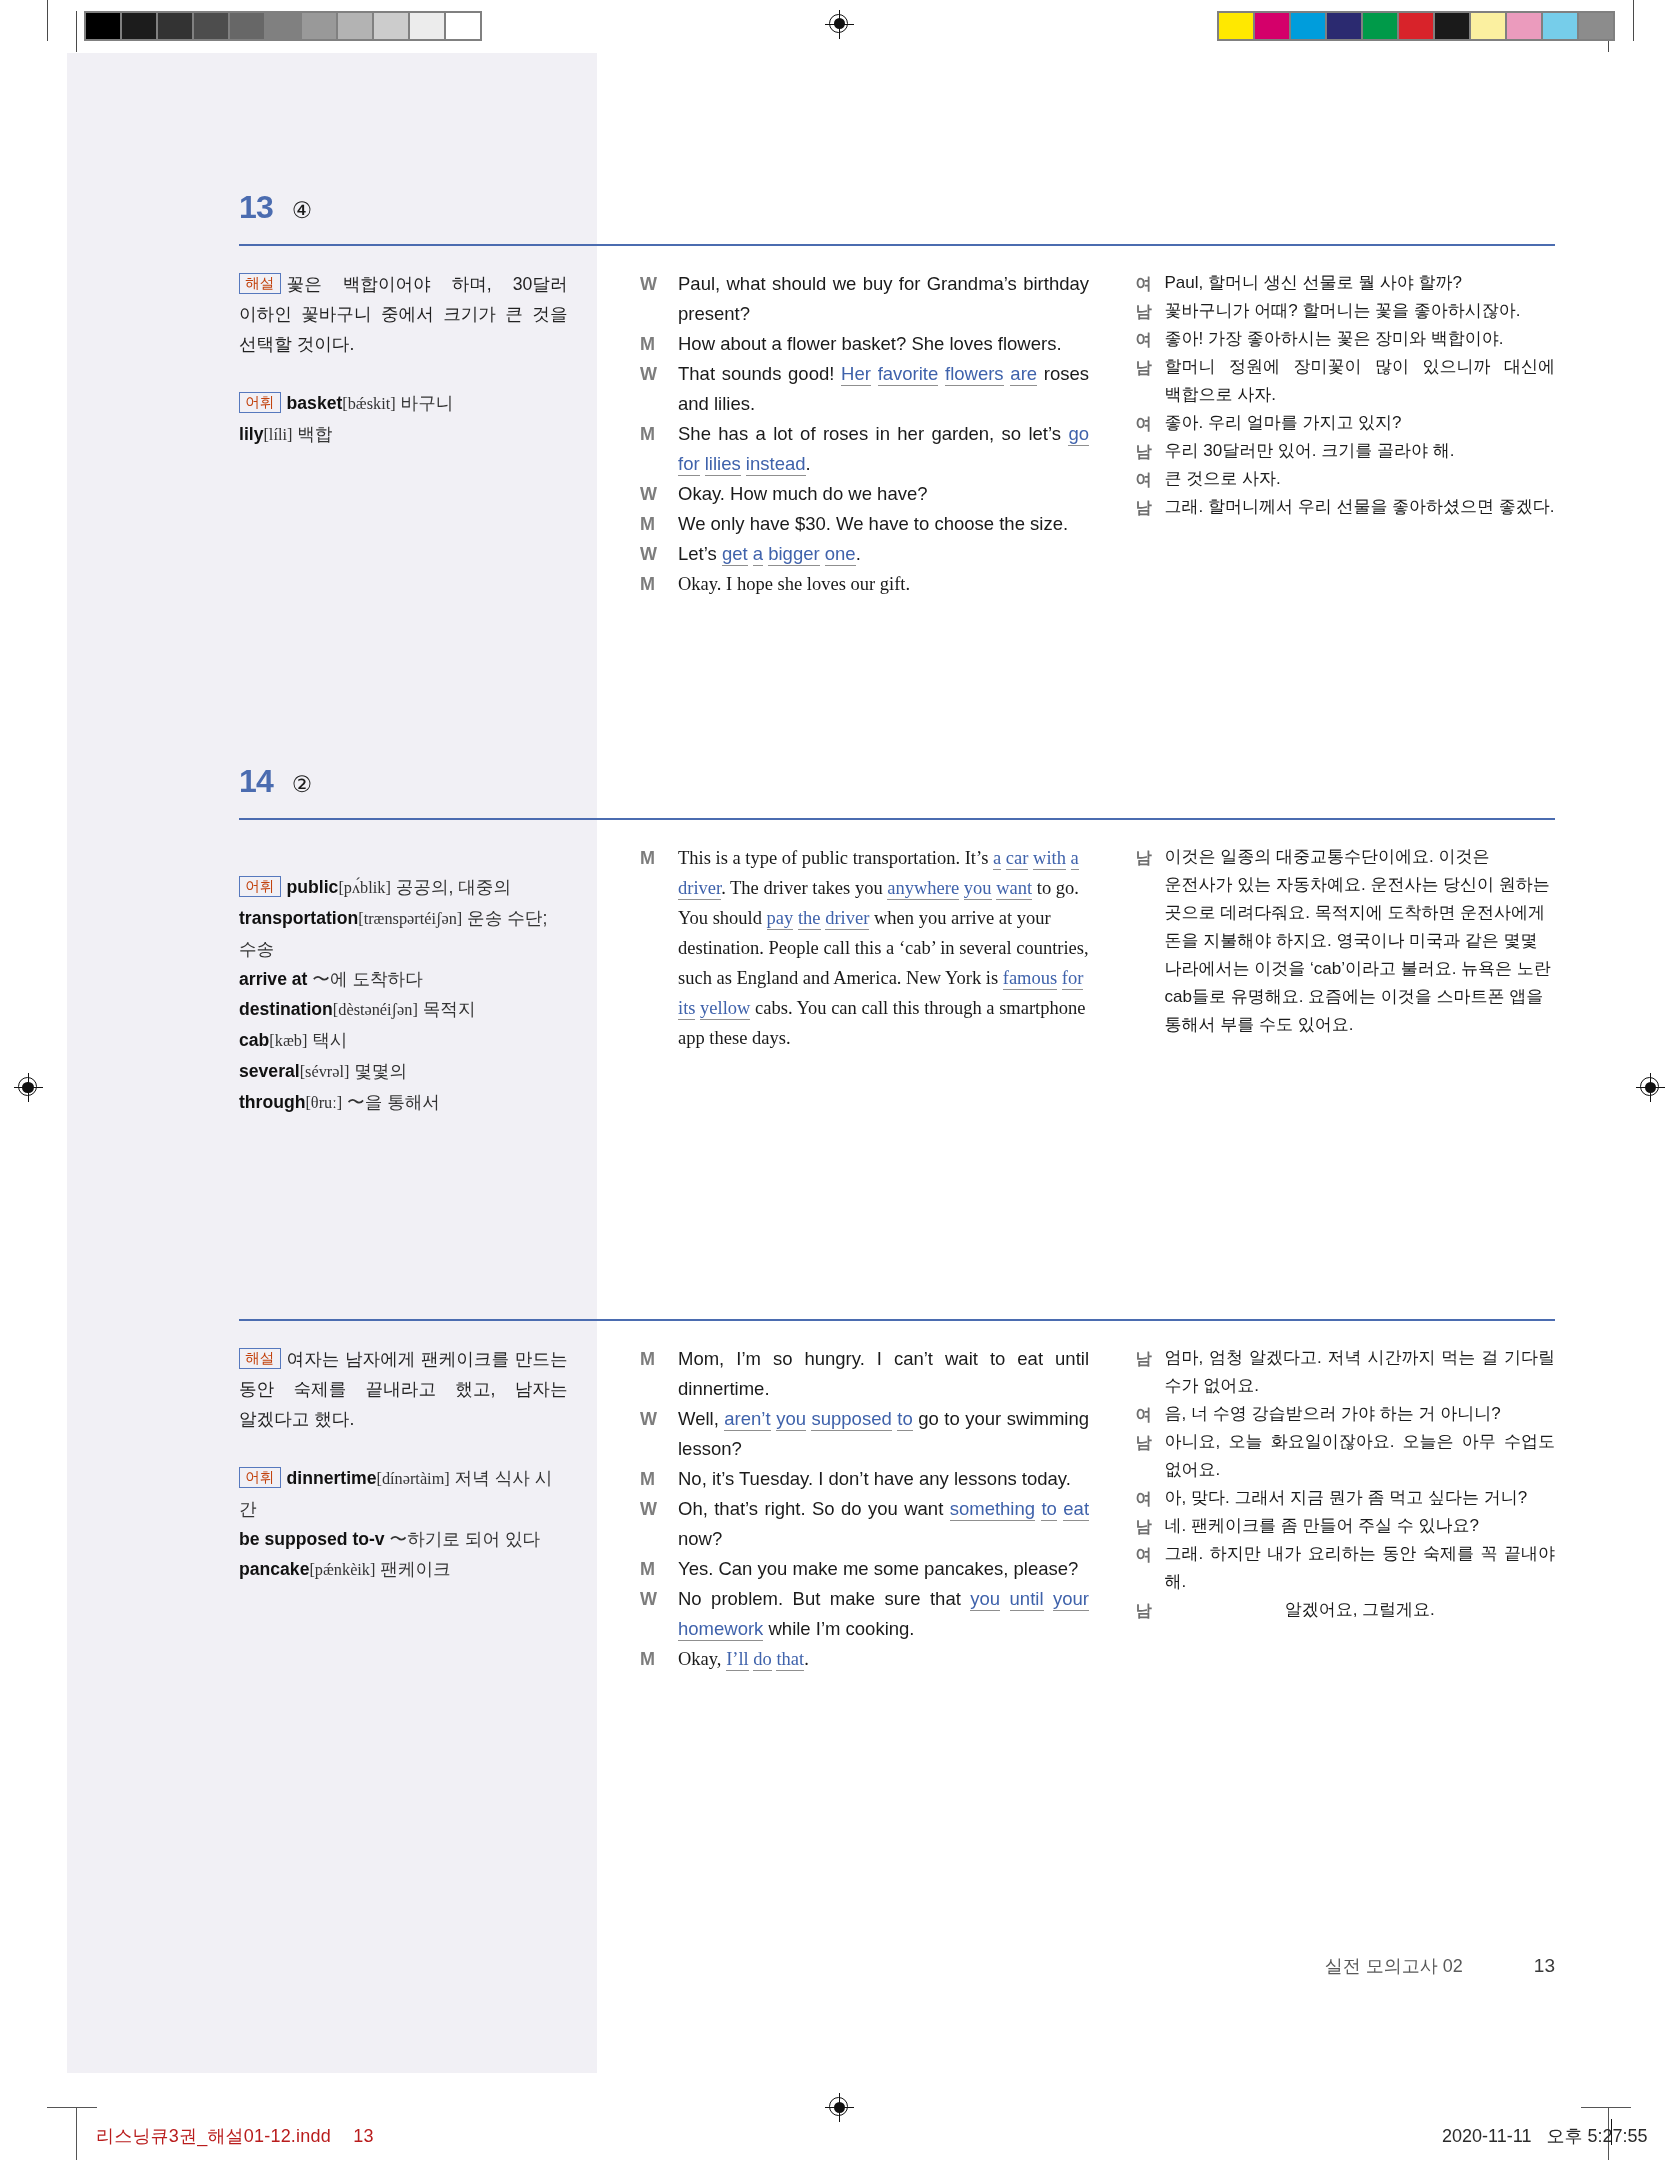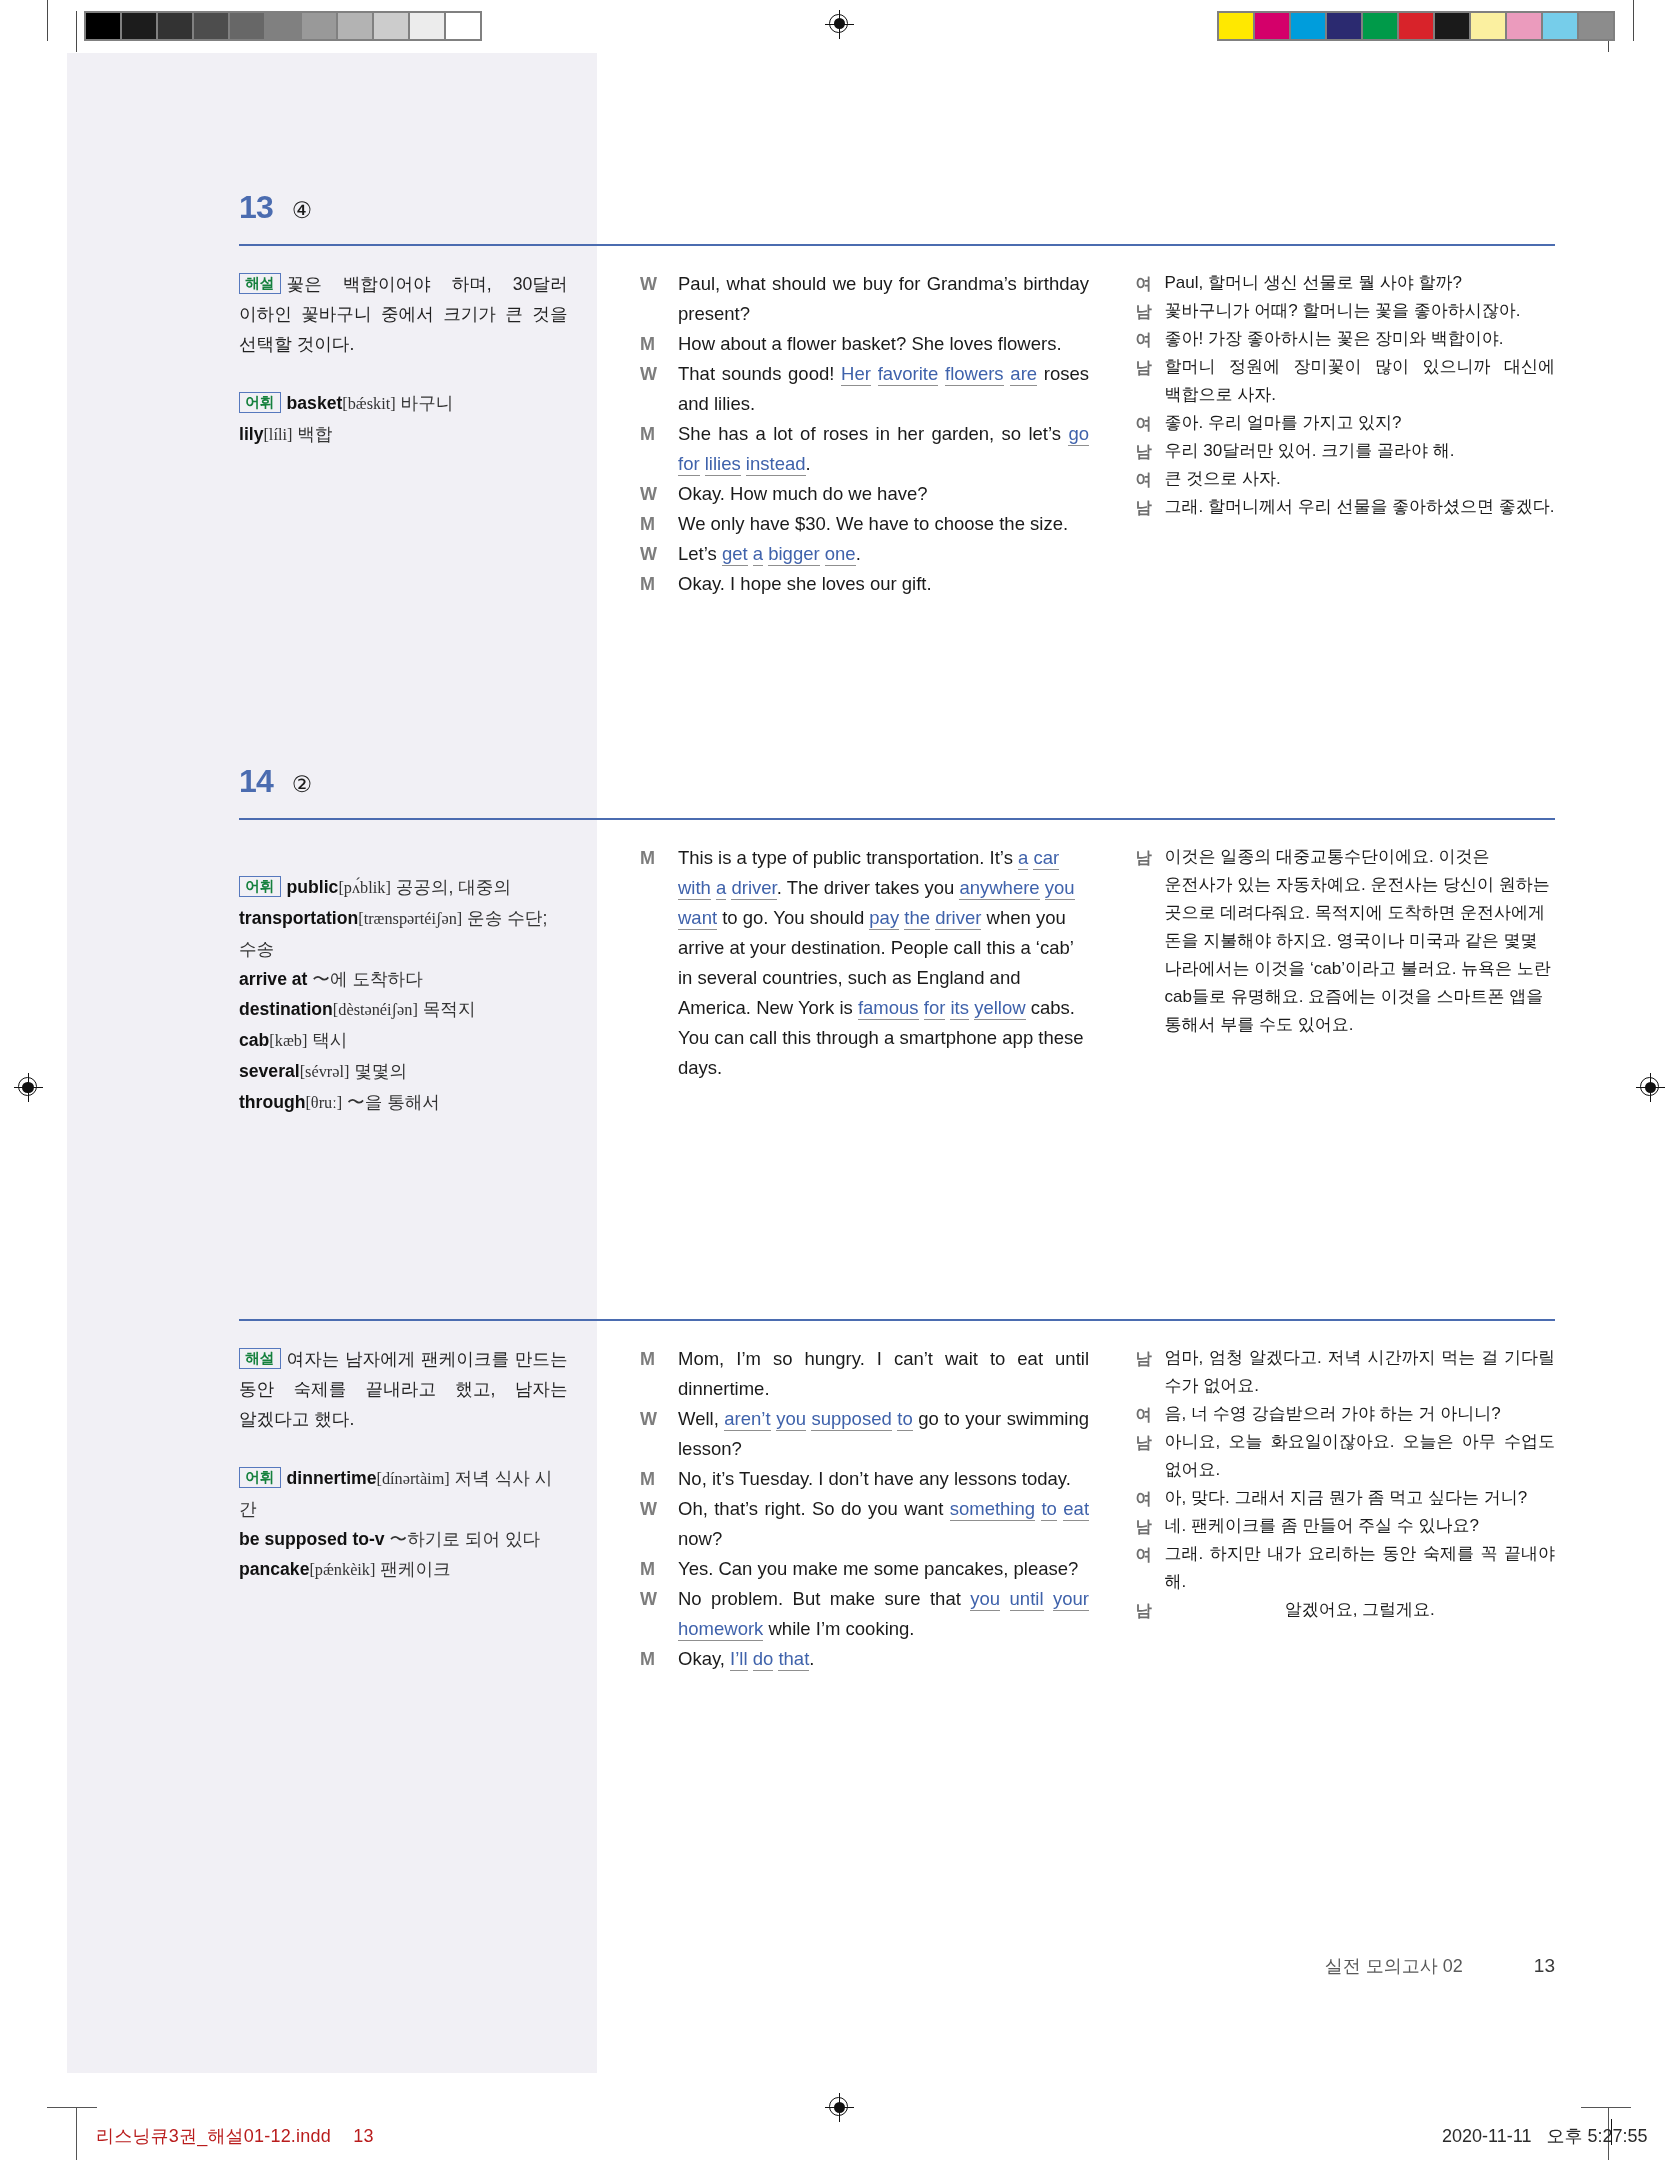--- a/index.html
+++ b/index.html
@@ -159,23 +159,23 @@
     margin-top: 22.4px;
   }
   .col-note   { width: 344px; padding-right: 15.5px; box-sizing: border-box; }
   .col-script { width: 525px; padding-left: 57px; padding-right: 19px; box-sizing: border-box; }
   .col-trans  { width: 447px; padding-left: 27.5px; box-sizing: border-box; }
 
   
   .tag {
     display: inline-block;
     border: 1.4px solid #5678bd;
-    color: #15803d;
+    color: #c2410c;
     font-size: 14.6px;
-    font-weight: bold;
+    font-weight: normal;
     padding: 1.7px 5.2px 2.6px 5.2px;
     line-height: 1;
     vertical-align: 1.7px;
     margin-right: 6px;
     background: transparent;
   }
   .note-para {
     font-size: 17.6px;
     line-height: 30px;
     color: #222;
@@ -212,21 +212,21 @@
     line-height: 30px;
   }
   .utt {
     flex: 1;
     font-size: 18.5px;
     line-height: 30px;
     color: #1a1a1a;
     text-align: justify;
     text-justify: inter-word;
   }
-  .utt.last-line { text-align: left; }
+  .utt.last-line { text-align: left; font-family: Liberation Serif, serif; }
   u.hl {
     color: #3f62ab;
     text-decoration: none;
     border-bottom: 1.4px solid #8f8f8f;
     padding-bottom: 0.9px;
   }
 
   
   .kline { display: flex; align-items: flex-start; }
   .kspk {

